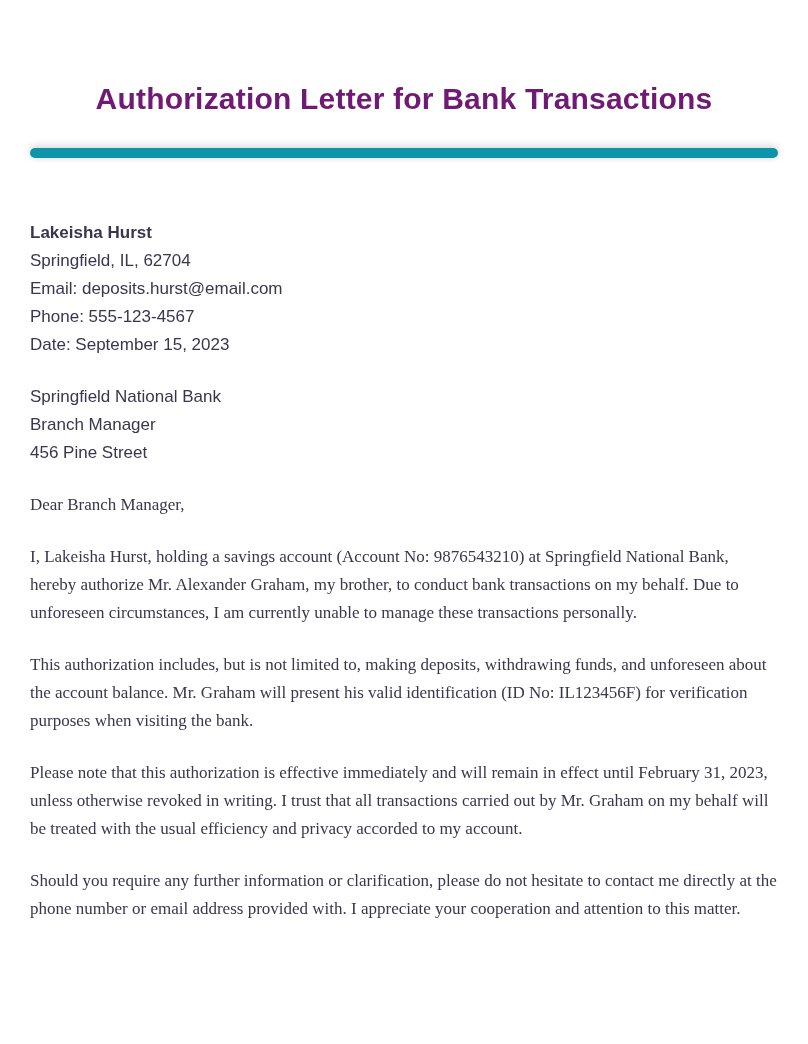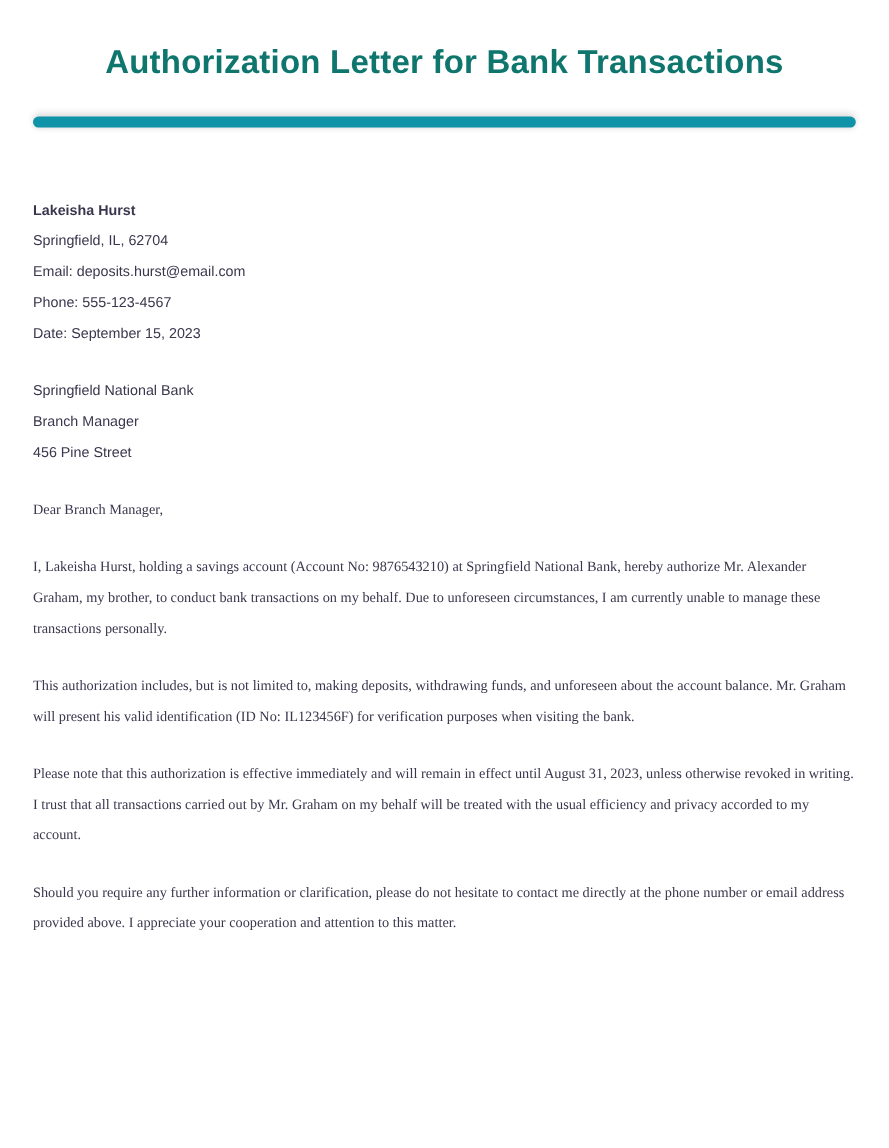--- a/index.html
+++ b/index.html
@@ -14,38 +14,38 @@
     color: #3a364d;
     overflow: hidden;
   }
   .letter {
     padding: 0 30px;
     box-sizing: border-box;
     width: 808px;
   }
   .doc-title {
     margin: 0;
-    padding-top: 40px;
+    padding-top: 82px;
     text-align: center;
     font-size: 30px;
     line-height: 34px;
     font-weight: 700;
-    color: #0f766e;
+    color: #701a75;
     letter-spacing: 0.2px;
   }
   .divider {
     height: 10px;
     background: #0e93a8;
     border-radius: 6px;
     margin-top: 32px;
     box-shadow: 0 -3px 7px rgba(0, 0, 0, 0.14), 0 2px 5px rgba(0, 0, 0, 0.08);
   }
   .content {
     margin-top: 61px;
-    font-size: 13px;
+    font-size: 17px;
     line-height: 28px;
   }
   .addr-block {
     margin: 0 0 24px 0;
   }
   .addr-line {
     margin: 0;
   }
   .sender-name {
     font-weight: 700;
@@ -77,17 +77,17 @@
     <div class="addr-block">
       <p class="addr-line">Springfield National Bank</p>
       <p class="addr-line">Branch Manager</p>
       <p class="addr-line">456 Pine Street</p>
     </div>
 
     <p class="para">Dear Branch Manager,</p>
 
     <p class="para">I, Lakeisha Hurst, holding a savings account (Account No: 9876543210) at Springfield National Bank, hereby authorize Mr. Alexander Graham, my brother, to conduct bank transactions on my behalf. Due to unforeseen circumstances, I am currently unable to manage these transactions personally.</p>
     <p class="para">This authorization includes, but is not limited to, making deposits, withdrawing funds, and unforeseen about the account balance. Mr. Graham will present his valid identification (ID No: IL123456F) for verification purposes when visiting the bank.</p>
-    <p class="para">Please note that this authorization is effective immediately and will remain in effect until August 31, 2023, unless otherwise revoked in writing. I trust that all transactions carried out by Mr. Graham on my behalf will be treated with the usual efficiency and privacy accorded to my account.</p>
-    <p class="para">Should you require any further information or clarification, please do not hesitate to contact me directly at the phone number or email address provided above. I appreciate your cooperation and attention to this matter.</p>
+    <p class="para">Please note that this authorization is effective immediately and will remain in effect until February 31, 2023, unless otherwise revoked in writing. I trust that all transactions carried out by Mr. Graham on my behalf will be treated with the usual efficiency and privacy accorded to my account.</p>
+    <p class="para">Should you require any further information or clarification, please do not hesitate to contact me directly at the phone number or email address provided with. I appreciate your cooperation and attention to this matter.</p>
 
   </div>
 </div>
 
 </body></html>

